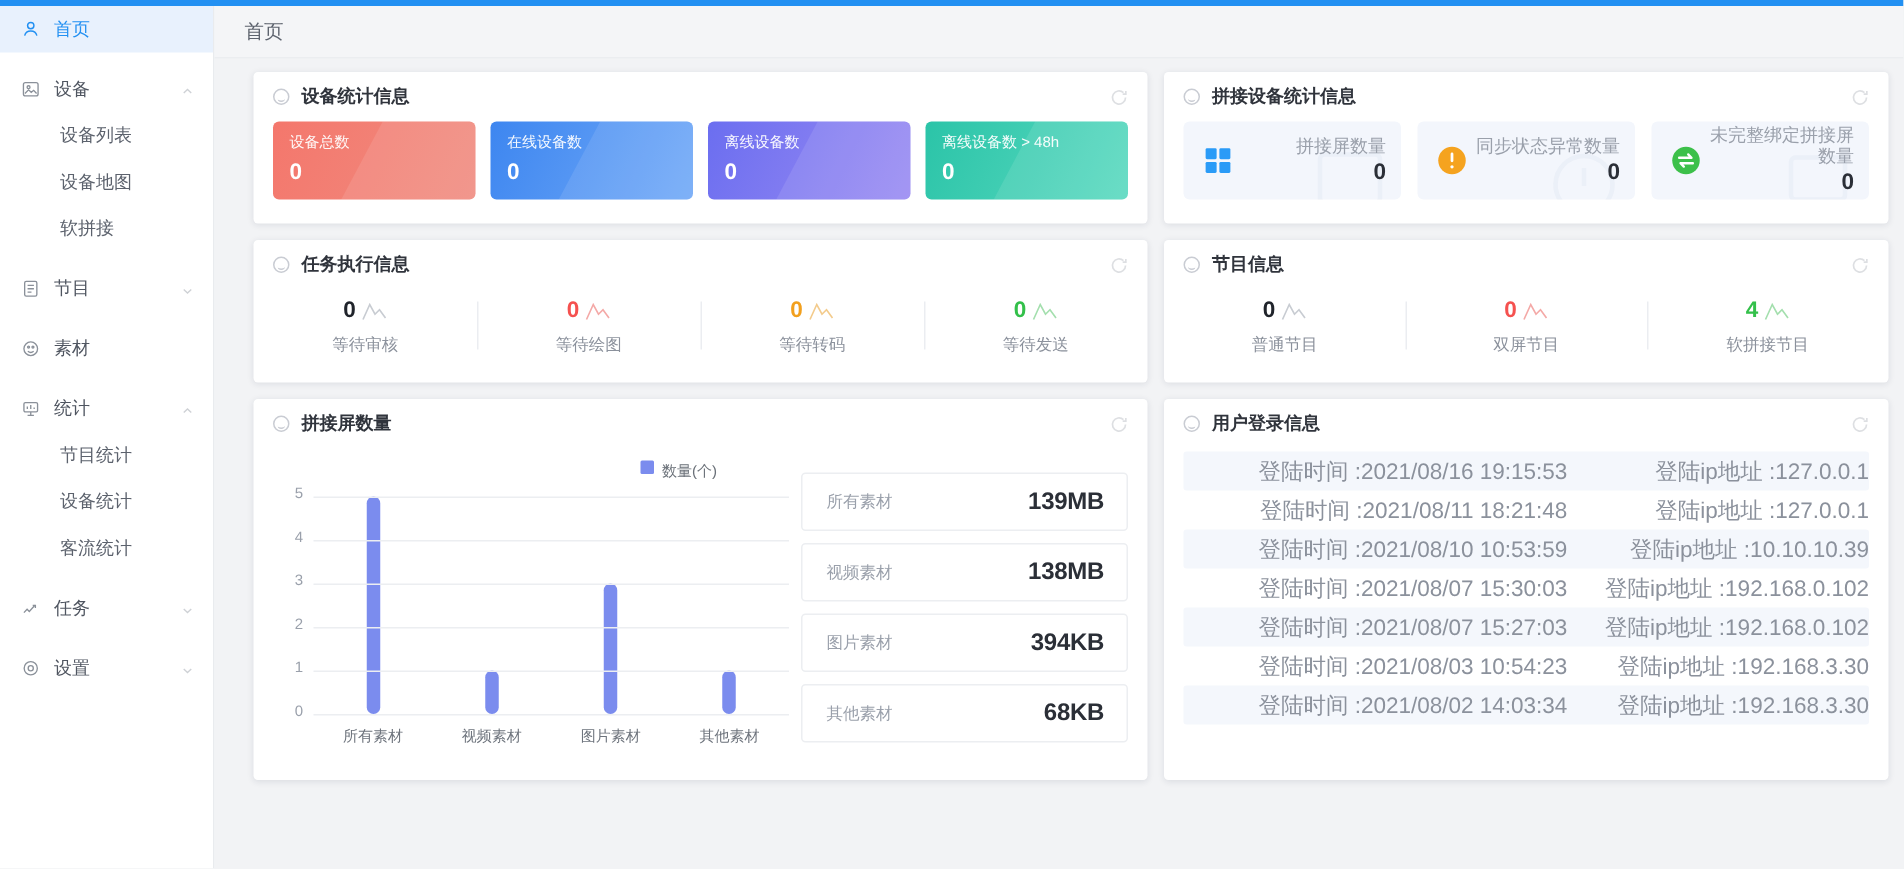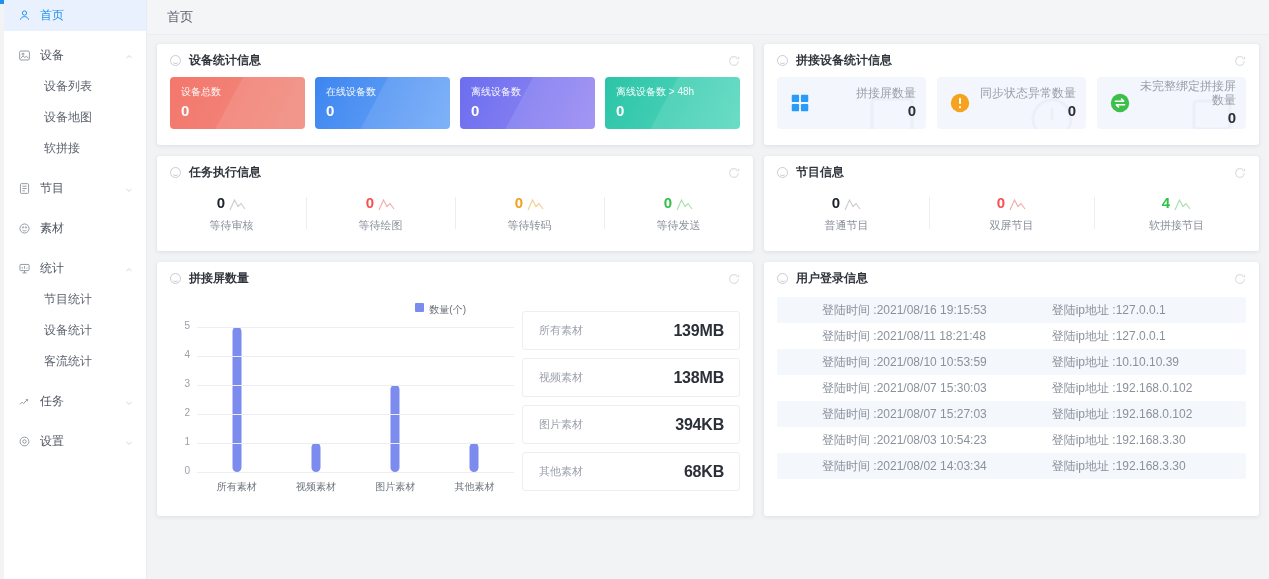--- a/index.html
+++ b/index.html
@@ -2,21 +2,21 @@
 <html><head>
 <meta charset="utf-8">
 <style>
   * { box-sizing: border-box; margin: 0; padding: 0; }
   html, body {
     width: 1269px; height: 579px;
     font-family: "Liberation Sans", "DejaVu Sans", sans-serif;
     background: #f2f3f5;
     overflow: hidden;
   }
-  .app { position: relative; width: 1269px; height: 579px; display: flex; flex-direction: row; }
+  .app { position: relative; width: 1269px; height: 579px; display: flex; flex-direction: column; }
   .topbar { height: 4px; background: #2290f2; flex: 0 0 4px; }
   .body-row { flex: 1 1 auto; display: flex; min-height: 0; }
 
   
   .sidebar {
     width: 143px; flex: 0 0 143px;
     background: #ffffff;
     border-right: 1px solid #e9ebee;
     padding-top: 0;
     font-size: 12px;
@@ -43,21 +43,21 @@
   
   .main { flex: 1 1 auto; min-width: 0; display: flex; flex-direction: column; background: #f2f3f5; }
   .page-head {
     height: 35px; flex: 0 0 35px; background: #f4f5f7;
     display: flex; align-items: center; padding-left: 20px;
     font-size: 13px; color: #5d636e;
     border-bottom: 1px solid #ebedf0;
   }
   .content { flex: 1 1 auto; padding: 9px 10px 0 10px; overflow: hidden; }
   .grid-row { display: flex; gap: 11px; margin-bottom: 11px; }
-  .col-left { flex: 0 0 596px; }
+  .col-left { flex: 0 0 596px; margin-left: 16px; }
   .col-right { flex: 1 1 auto; }
 
   .card {
     background: #fff; border-radius: 3px;
     box-shadow: 0 1px 4px rgba(30,40,70,.10);
   }
   .card-head {
     display: flex; align-items: center;
     height: 33px; padding: 0 12px 0 13px;
     font-size: 12px; font-weight: bold; color: #30343c;
@@ -135,21 +135,21 @@
     height: 39px; border: 1px solid #eceef1; border-radius: 3px;
     display: flex; align-items: center; padding: 0 15px 0 16px;
   }
   .mat-row .mr-lbl { flex: 1 1 auto; font-size: 11px; color: #9aa0ab; }
   .mat-row .mr-val { font-size: 16px; font-weight: bold; color: #2b2f37; letter-spacing: -.2px; }
 
   
   .login-list { padding: 2px 13px 13px 13px; }
   .login-row {
     height: 26px; display: flex; align-items: center;
-    font-size: 12px; color: #8b919c; border-radius: 2px;
+    font-size: 15px; color: #8b919c; border-radius: 2px; text-align: right;
   }
   .login-row.alt { background: #f4f7fc; }
   .login-row .lr-time { flex: 0 0 56%; padding-left: 45px; }
   .login-row .lr-ip { flex: 1 1 auto; padding-left: 12px; }
 </style>
 </head>
 <body>
 
 <div class="app">
   <div class="topbar"></div>

